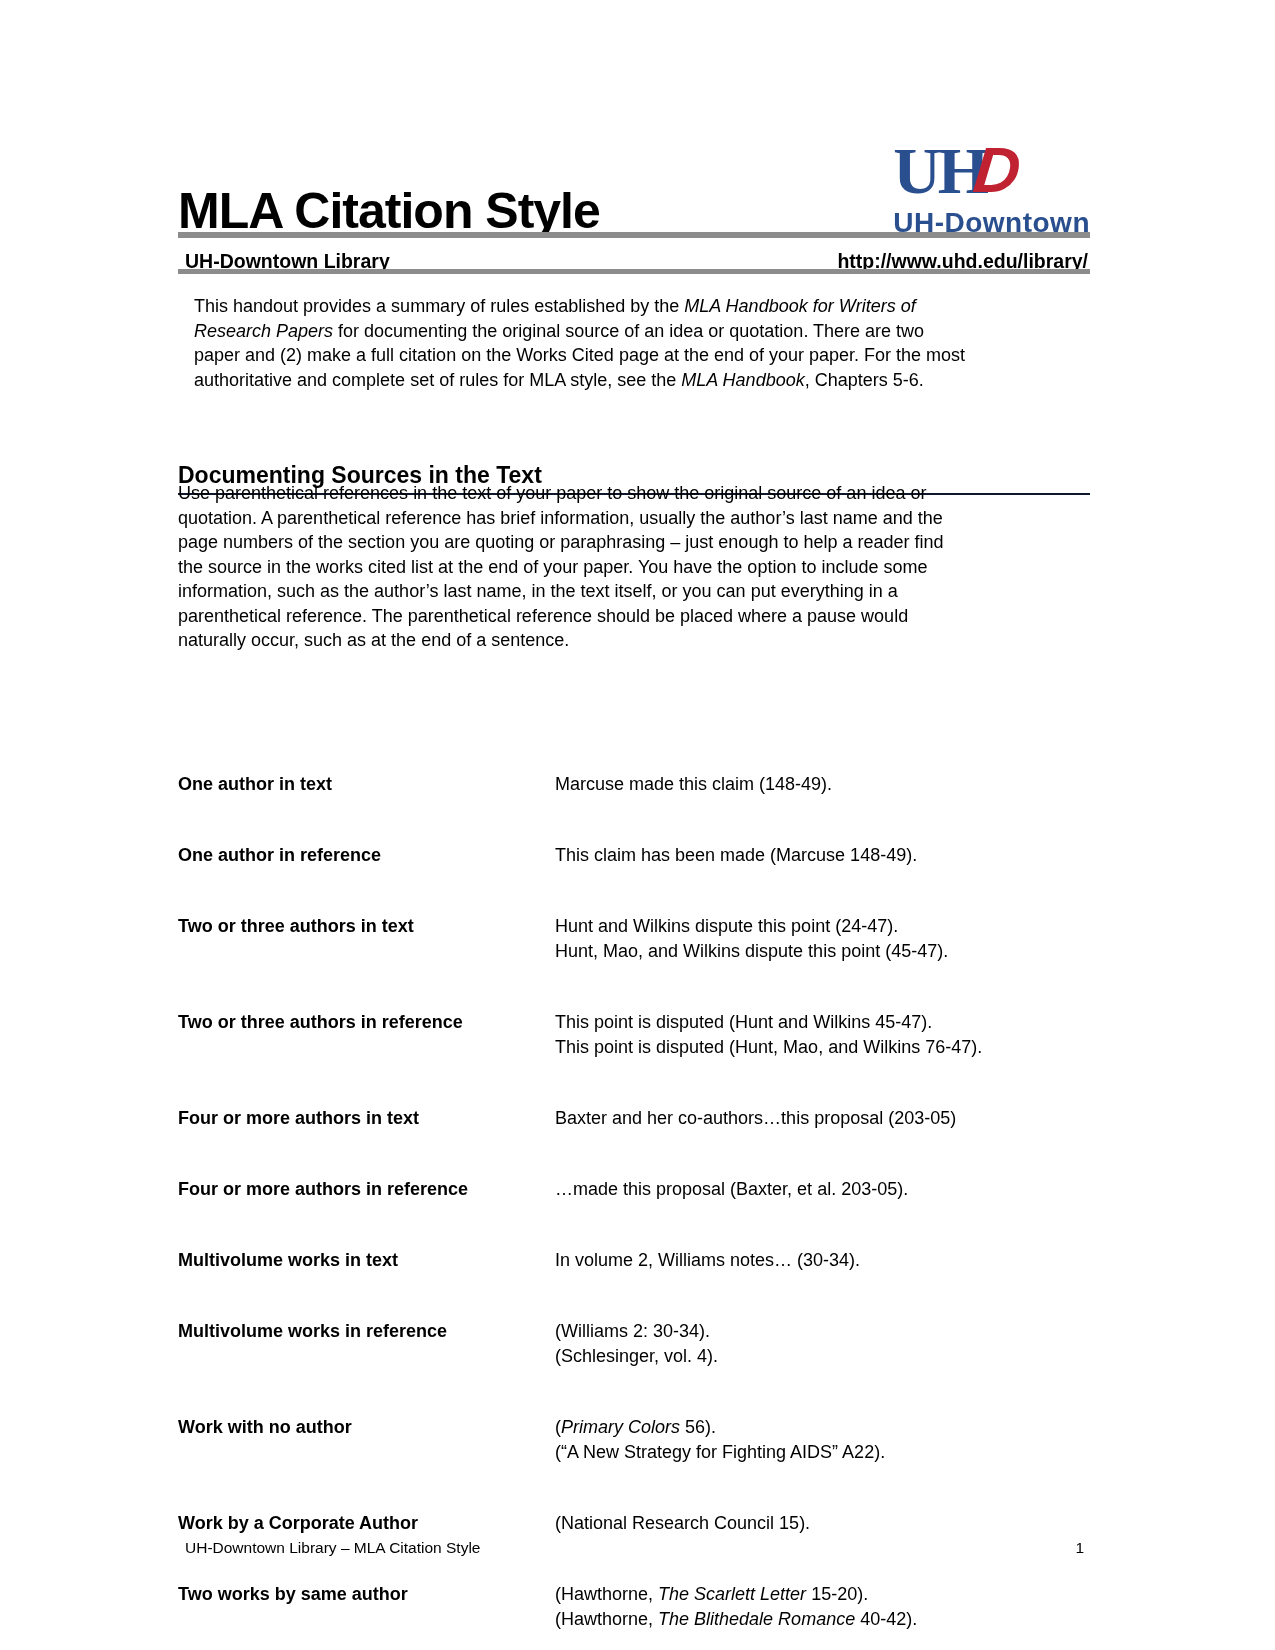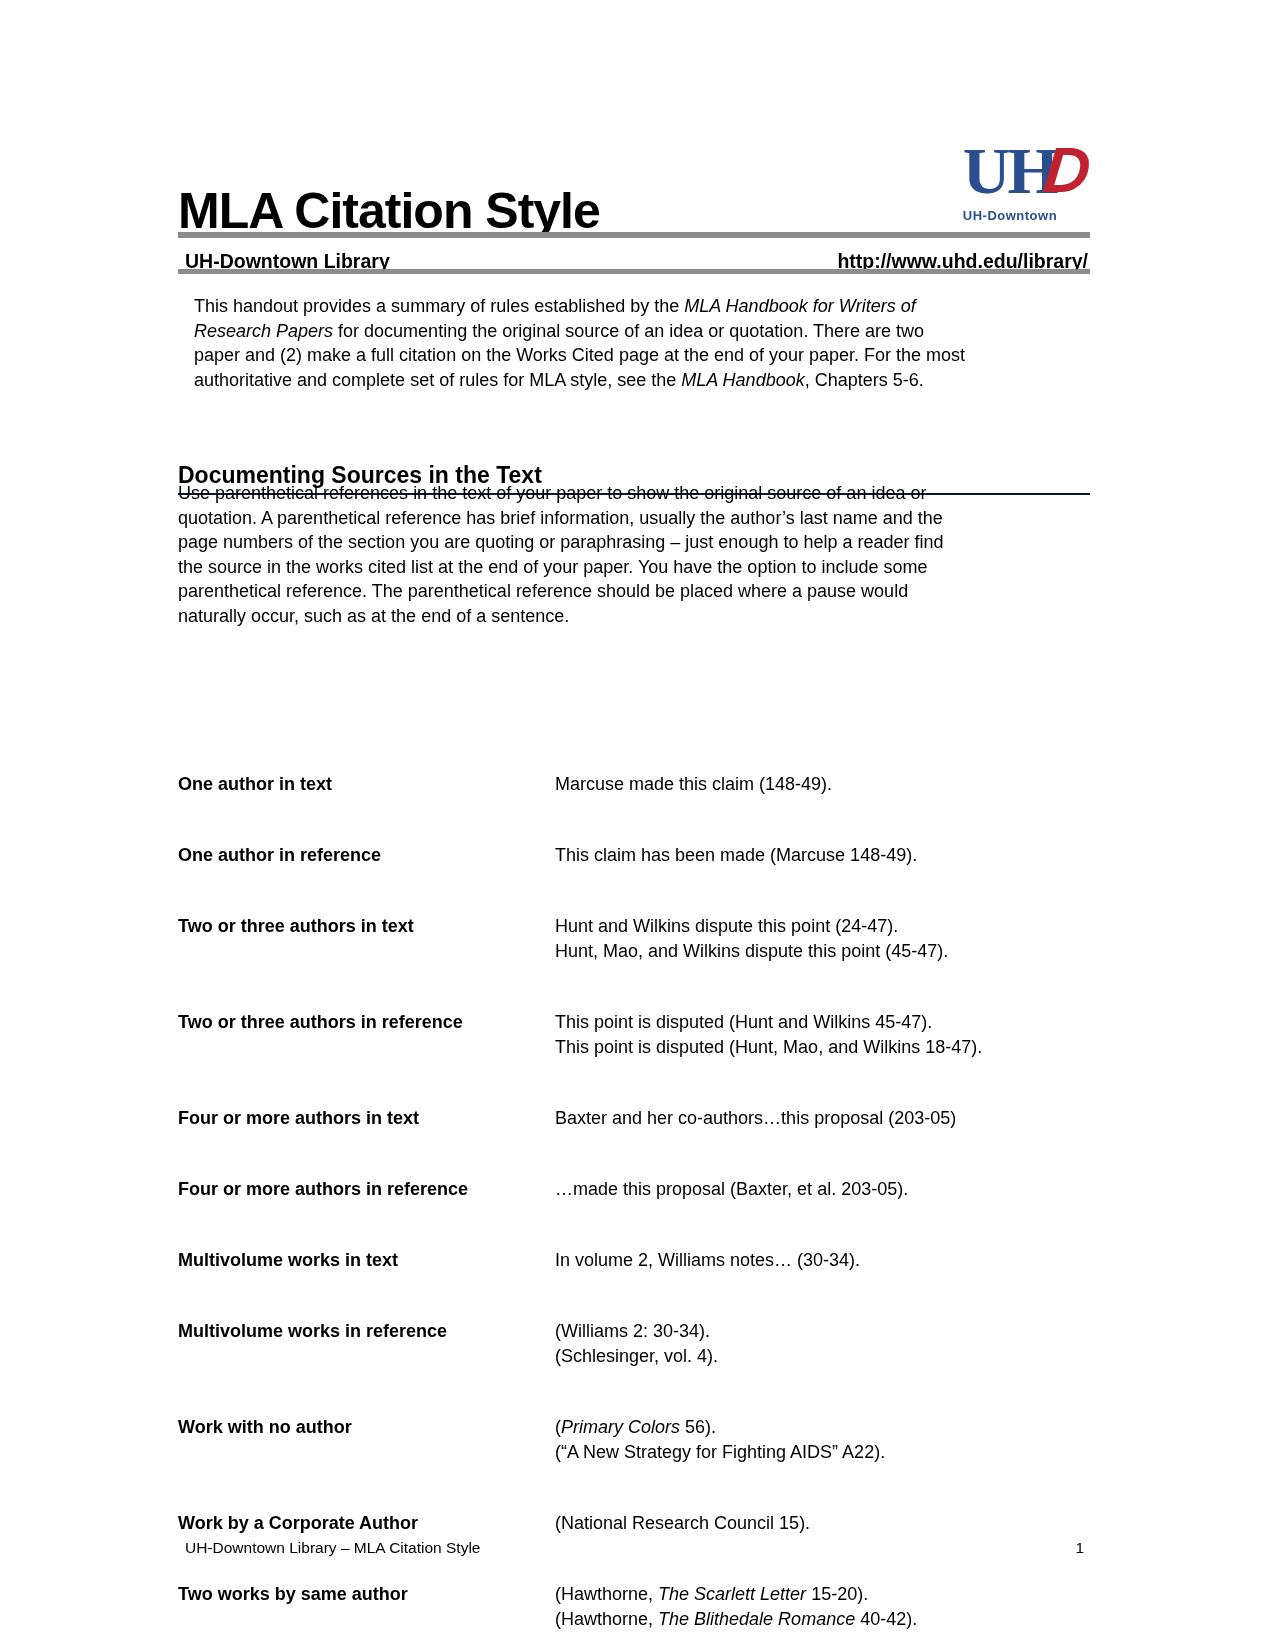--- a/index.html
+++ b/index.html
@@ -27,21 +27,21 @@
     font-size:66px;color:var(--logo-blue,#2a4f8e);letter-spacing:-3px;
     display:inline-block;vertical-align:top;
   }
   .logo-d{
     font-family:"Liberation Sans",sans-serif;font-weight:bold;font-style:italic;
     font-size:64px;color:var(--logo-red,#c02231);
     display:inline-block;vertical-align:top;margin-left:-12px;
     transform:skewX(-6deg);
   }
   .logo-caption{
-    font-size:13px;font-weight:bold;color:var(--logo-blue,#2a4f8e);
+    font-size:28px;font-weight:bold;color:var(--logo-blue,#2a4f8e);
     letter-spacing:0.5px;margin-top:5px;white-space:nowrap;
   }
   .rule{position:absolute;background:#8c8c8c;}
   .rule-top{top:232px;height:6px;}
   .rule-bottom{top:269px;height:5px;}
   .header-bar{
     position:absolute;top:238px;height:46px;
     display:flex;align-items:center;justify-content:space-between;
     font-size:19.5px;font-weight:bold;
     padding-left:7px;padding-right:2px;box-sizing:border-box;
@@ -102,20 +102,21 @@
     <div class="tline"><span>authoritative and complete set of rules for MLA style, see the </span><span class="it">MLA Handbook</span><span>, Chapters 5-6.</span></div>
   </div>
 
 <h2 class="section-heading content-x">Documenting Sources in the Text</h2>
 
 <div class="textblock section-body content-x">
     <div class="tline">Use parenthetical references in the text of your paper to show the original source of an idea or</div>
     <div class="tline">quotation. A parenthetical reference has brief information, usually the author’s last name and the</div>
     <div class="tline">page numbers of the section you are quoting or paraphrasing – just enough to help a reader find</div>
     <div class="tline">the source in the works cited list at the end of your paper. You have the option to include some</div>
+    <div class="tline">information, such as the author’s last name, in the text itself, or you can put everything in a</div>
     <div class="tline">parenthetical reference. The parenthetical reference should be placed where a pause would</div>
     <div class="tline">naturally occur, such as at the end of a sentence.</div>
   </div>
 
 <div class="examples content-x">
     <div class="ex-row">
       <div class="ex-label">One author in text</div>
       <div class="ex-value">
         <div class="tline"><span>Marcuse made this claim (148-49).</span></div>
       </div>
@@ -130,21 +131,21 @@
       <div class="ex-label">Two or three authors in text</div>
       <div class="ex-value">
         <div class="tline"><span>Hunt and Wilkins dispute this point (24-47).</span></div>
         <div class="tline"><span>Hunt, Mao, and Wilkins dispute this point (45-47).</span></div>
       </div>
     </div>
     <div class="ex-row">
       <div class="ex-label">Two or three authors in reference</div>
       <div class="ex-value">
         <div class="tline"><span>This point is disputed (Hunt and Wilkins 45-47).</span></div>
-        <div class="tline"><span>This point is disputed (Hunt, Mao, and Wilkins 18-47).</span></div>
+        <div class="tline"><span>This point is disputed (Hunt, Mao, and Wilkins 76-47).</span></div>
       </div>
     </div>
     <div class="ex-row">
       <div class="ex-label">Four or more authors in text</div>
       <div class="ex-value">
         <div class="tline"><span>Baxter and her co-authors…this proposal (203-05)</span></div>
       </div>
     </div>
     <div class="ex-row">
       <div class="ex-label">Four or more authors in reference</div>

